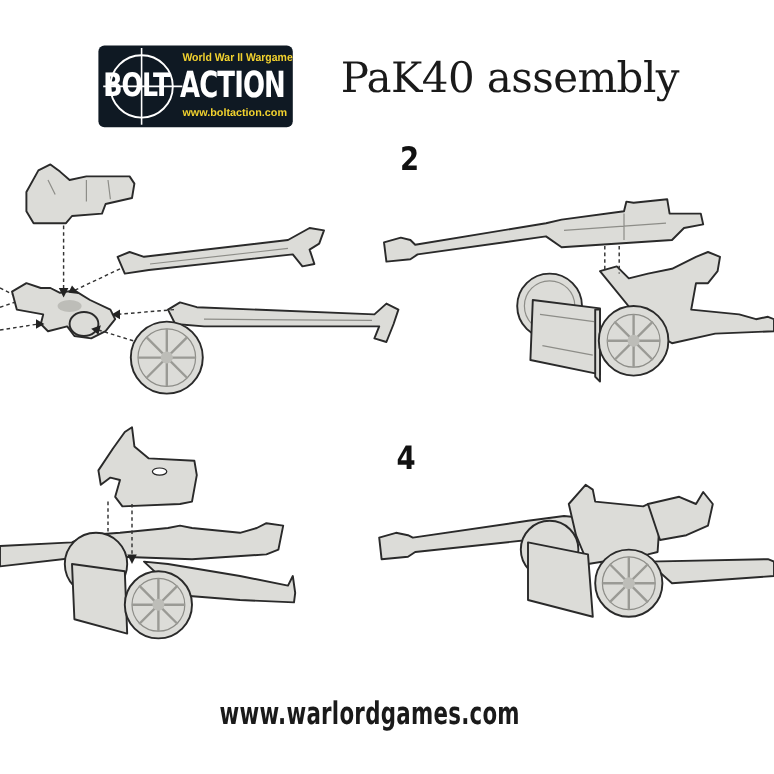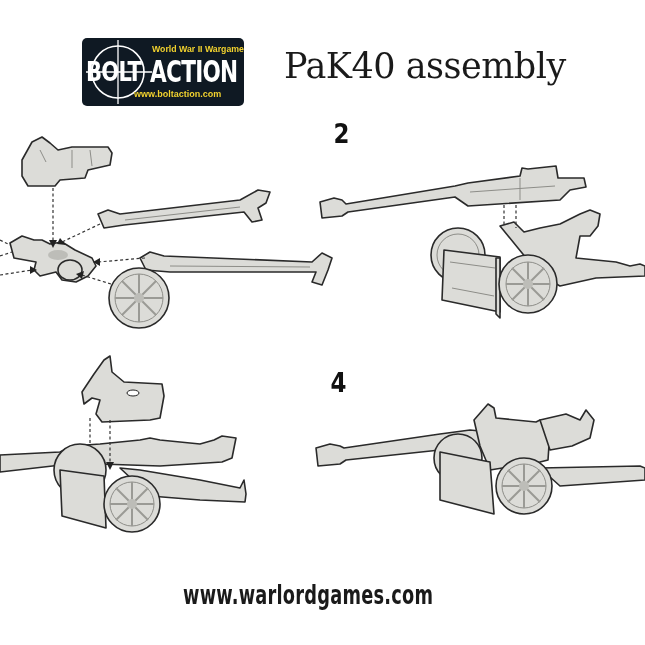--- a/index.html
+++ b/index.html
@@ -1,21 +1,21 @@
 <!DOCTYPE html>
 <html><head>
 <meta charset="utf-8">
 <style>
   html, body { margin:0; padding:0; background:#ffffff; }
   body { width:645px; height:645px; position:relative; overflow:hidden; font-family:"Liberation Sans", sans-serif; }
   .logo { position:absolute; left:82px; top:38px; width:162px; height:68px; background:#0f1923; border-radius:5px; }
   .logo-bolt { position:absolute; left:4px; top:18px; font-family:"DejaVu Sans", sans-serif; font-weight:bold; font-size:27px; color:#fff; letter-spacing:-1px; transform:scaleX(0.78); transform-origin:left center; }
   .logo-action { position:absolute; left:68px; top:16px; font-family:"DejaVu Sans", sans-serif; font-weight:bold; font-size:30px; color:#fff; letter-spacing:-1px; transform:scaleX(0.72); transform-origin:left center; }
   .logo-tagline { position:absolute; left:70px; top:5px; font-size:9.5px; font-weight:bold; color:#f2d22e; white-space:nowrap; transform:scaleX(0.92); transform-origin:left center; }
-  .logo-url { position:absolute; left:52px; top:51px; font-size:9px; font-weight:bold; color:#f2d22e; white-space:nowrap; }
+  .logo-url { position:absolute; left:70px; top:51px; font-size:9px; font-weight:bold; color:#f2d22e; white-space:nowrap; }
   .crosshair { position:absolute; left:0; top:0; }
   .title { position:absolute; left:284px; top:46px; font-family:"DejaVu Serif", serif; font-size:35px; color:#1a1a1a; letter-spacing:-0.5px; white-space:nowrap;text-align:center; }
   .step { position:absolute; font-family:"DejaVu Sans", sans-serif; font-weight:bold; font-size:27px; color:#111; transform:scaleX(0.85); }
   .step2 { left:332px; top:118px; }
   .step4 { left:329px; top:367px; }
   .footer { position:absolute; left:183px; top:580px; font-family:"DejaVu Sans Condensed","DejaVu Sans", sans-serif; font-weight:bold; font-size:26px; color:#1a1a1a; transform:scaleX(0.76); transform-origin:left center; white-space:nowrap; letter-spacing:0.3px; }
   svg.art { position:absolute; left:0; top:0; }
   .part { fill:#dcdcd8; stroke:#2a2a2a; stroke-width:1.6; stroke-linejoin:round; }
   .shade { fill:#bdbdb8; stroke:none; }
   .detail { fill:none; stroke:#8d8d88; stroke-width:1; }

